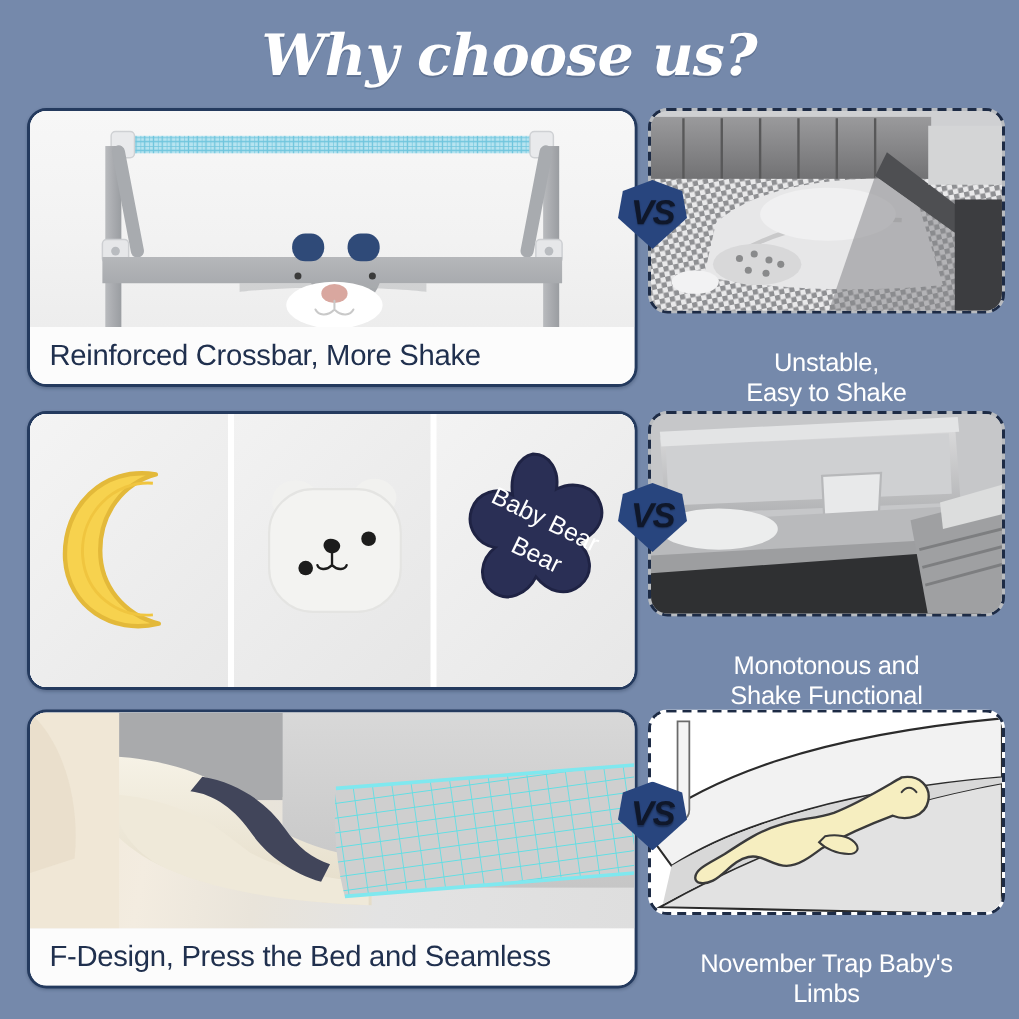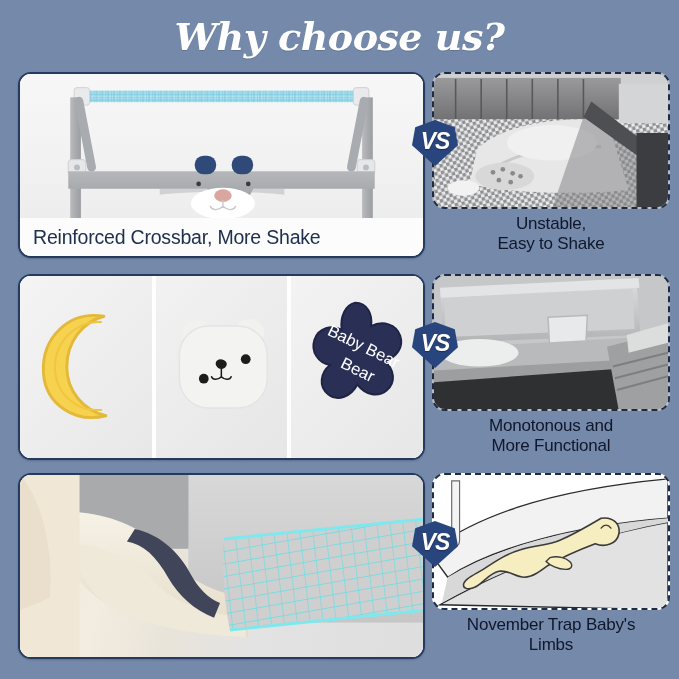--- a/index.html
+++ b/index.html
@@ -57,42 +57,42 @@
     position:relative;
     width:238px;height:137px;
     border:2px dashed #1d2b45;
     border-radius:13px;
     box-sizing:border-box;
     overflow:hidden;
     background:#b9bcc0;
   }
   .con-caption{
     width:238px;
-    margin-top:5px;
+    margin-top:23px;
     text-align:center;
     font-size:17px;line-height:20px;
-    color:#0f172a;
+    color:#ffffff;
     letter-spacing:-0.2px;
   }
 
   
   .vs{
     position:absolute;left:412px;top:48px;
     width:46px;height:46px;z-index:9;
   }
   .vs .shield{
     position:absolute;inset:0;
     background:#28457e;
     clip-path:polygon(50% 0%,93% 16%,100% 55%,50% 100%,0% 55%,7% 16%);
   }
   .vs .vstext{
     position:absolute;inset:0;
     display:flex;align-items:center;justify-content:center;
     font-size:23px;font-weight:bold;font-style:italic;
-    color:#ffffff;letter-spacing:-1px;
+    color:#0f172a;letter-spacing:-1px;
     padding-bottom:4px;box-sizing:border-box;
     text-shadow:0 1px 1px rgba(0,0,0,.35);
     text-align:right;
   }
 
   
   .rail-art{position:absolute;inset:0;background:
      linear-gradient(180deg,#f7f7f7 0%,#f2f2f2 60%,#ededed 100%);}
 
   
@@ -300,21 +300,21 @@
           <path d="M176 72 L238 56 L238 137 L188 137 Z" fill="#9fa0a2"></path>
           <g stroke="#7d7e80" stroke-width="2">
             <path d="M182 92 L238 78"></path>
               <path d="M184 104 L238 90"></path>
               <path d="M186 116 L238 102"></path>
           </g>
           <path d="M196 60 L238 48 L238 68 L198 78 Z" fill="#dcdddd"></path>
         </svg>
       </div>
       <div class="con-caption cap-2line">Monotonous and
-More Functional</div>
+Shake Functional</div>
     </div>
 
     <div class="vs">
       <div class="shield"></div>
       <div class="vstext">VS</div>
     </div>
   </div>
 
   <div class="row row-3">
 
@@ -352,20 +352,21 @@
 
           <path d="M206 52 L407 36 L407 110 L212 126 C206 104 204 76 206 52 Z" fill="#cfcfcf"></path>
           <path d="M206 52 L407 36 L407 110 L212 126 C206 104 204 76 206 52 Z" fill="url(#grid)" opacity="0.9"></path>
           <path d="M206 52 L407 36" stroke="#7fe8ef" stroke-width="2.5" fill="none"></path>
           <path d="M212 126 L407 110" stroke="#7fe8ef" stroke-width="2.5" fill="none"></path>
 
           <path d="M0 0 L60 0 L60 148 L0 148 Z" fill="#f0e7d6"></path>
           <path d="M0 0 C22 20 34 60 30 100 L0 110 Z" fill="#e7dcc7" opacity="0.7"></path>
         </svg>
       </div>
+      <div class="pro-caption">F-Design, Press the Bed and Seamless</div>
     </div>
 
     <div class="con-block">
       <div class="con-media" style="background:#ffffff">
         <svg class="photo" viewBox="0 0 238 137" preserveAspectRatio="none">
           <rect width="238" height="137" fill="#ffffff"></rect>
 
           <path d="M-5 78 C40 44 110 16 238 4 L238 44 C140 52 60 74 14 104 Z" fill="#f2f2f2" stroke="#2b2b2b" stroke-width="1.4"></path>
 
           <path d="M6 132 C70 96 150 64 238 48 L238 137 Z" fill="#e2e2e2" stroke="#2b2b2b" stroke-width="1.4"></path>

